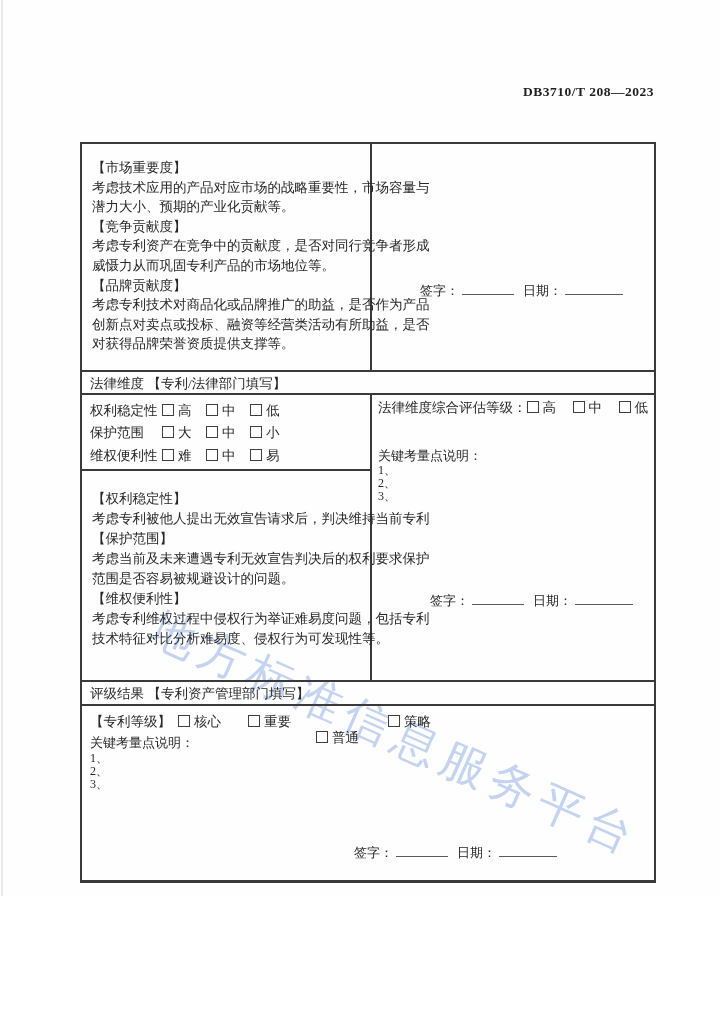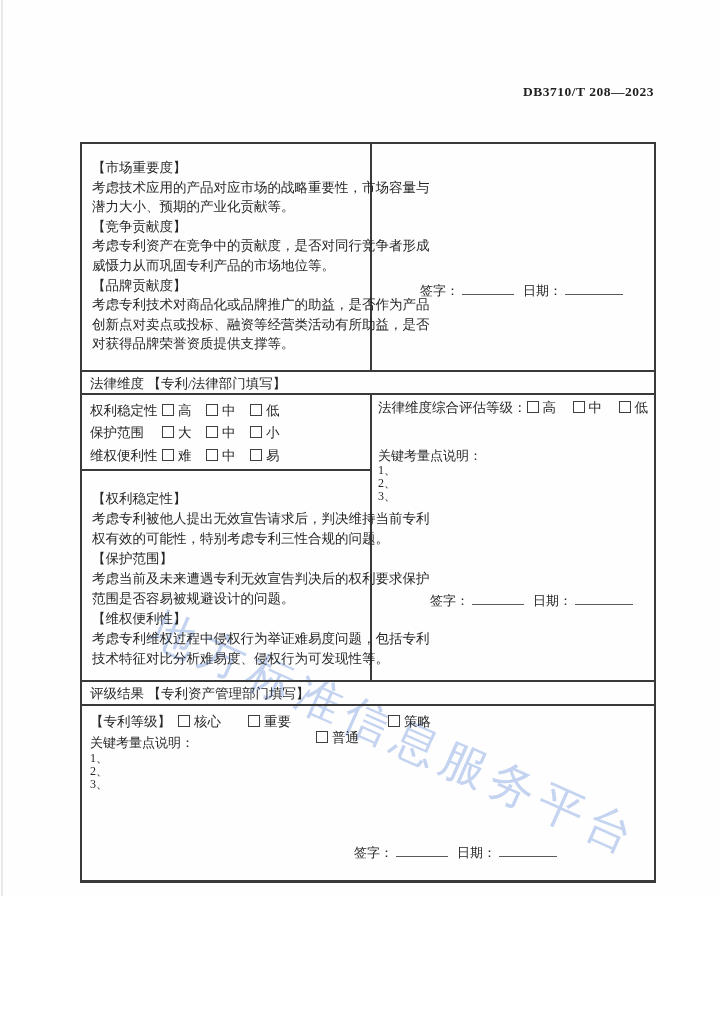--- a/index.html
+++ b/index.html
@@ -129,21 +129,20 @@
         <span class="rlabel">维权便利性</span>
         <span class="opt"><span class="cb"></span><span>难</span></span>
         <span class="opt"><span class="cb"></span><span>中</span></span>
         <span class="opt"><span class="cb"></span><span>易</span></span>
       </div>
     </div>
 
     <div class="block desc" style="left:10px; top:345px;">
       <div>【权利稳定性】</div>
       <div>考虑专利被他人提出无效宣告请求后，判决维持当前专利</div>
-      <div>权有效的可能性，特别考虑专利三性合规的问题。</div>
       <div>【保护范围】</div>
       <div>考虑当前及未来遭遇专利无效宣告判决后的权利要求保护</div>
       <div>范围是否容易被规避设计的问题。</div>
       <div>【维权便利性】</div>
       <div>考虑专利维权过程中侵权行为举证难易度问题，包括专利</div>
       <div>技术特征对比分析难易度、侵权行为可发现性等。</div>
     </div>
 
     <div class="block legal-summary" style="left:296px; top:254px;justify-content:center;">
       <span>法律维度综合评估等级：</span>

